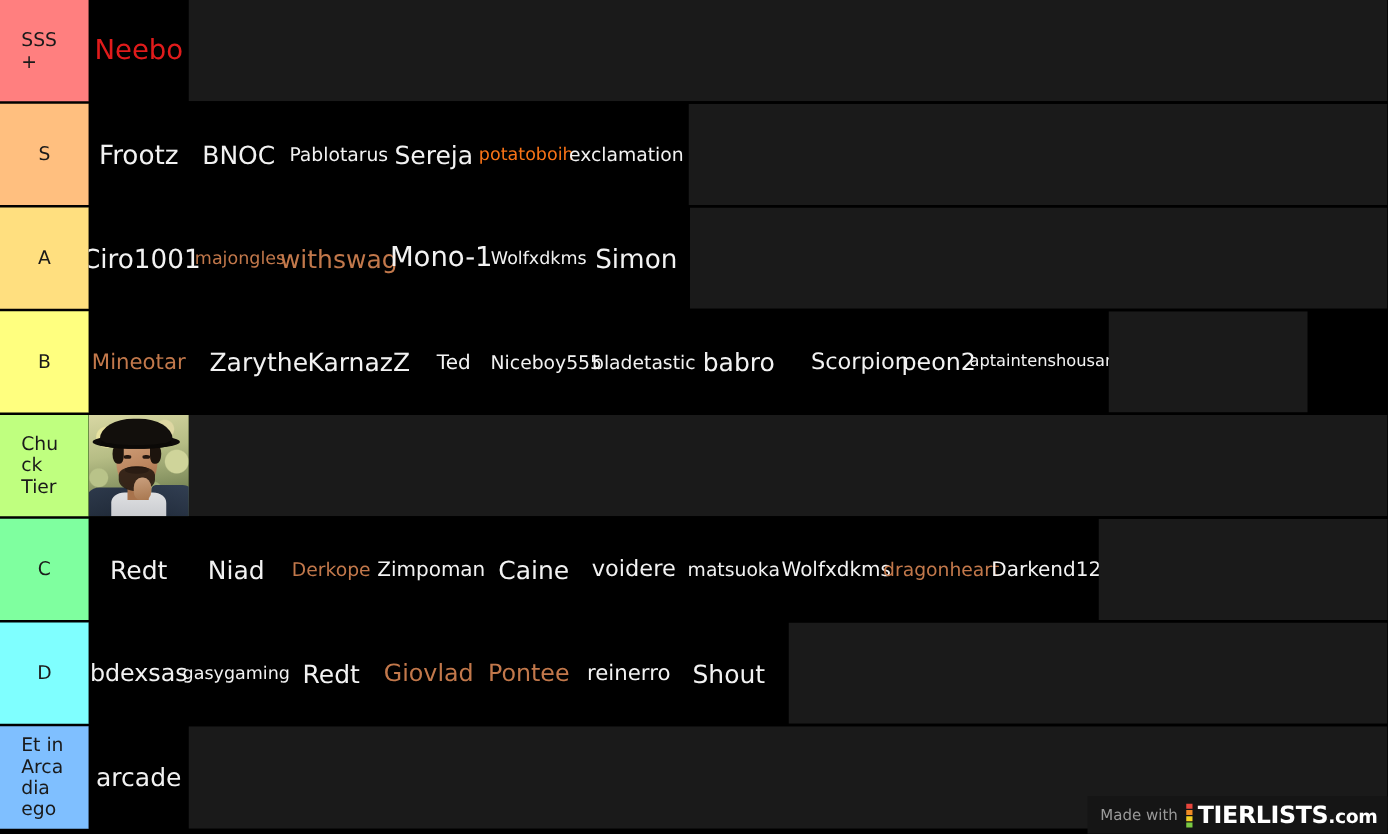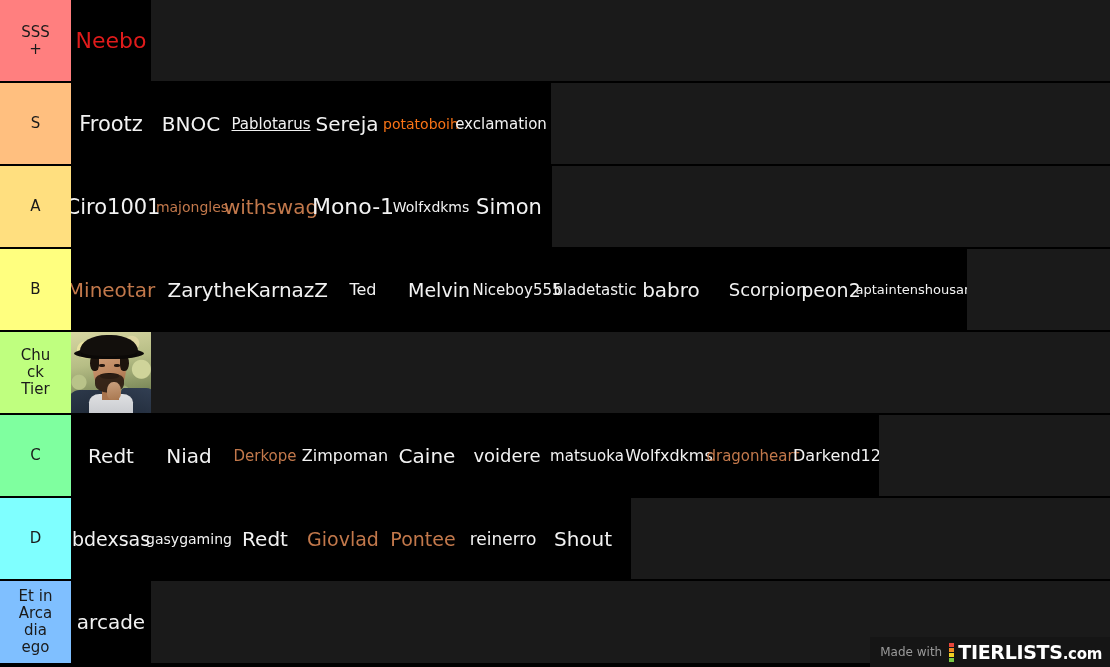--- a/index.html
+++ b/index.html
@@ -36,21 +36,21 @@
   }
   .tier-row:last-of-type { border-bottom: none; }
 
   .tier-label {
     width: 71px;
     min-width: 71px;
     flex: 0 0 71px;
     display: flex;
     align-items: center;
     justify-content: center;
-    text-align: center;
+    text-align: left;
     color: #1a1a1a;
     font-size: 15px;
     line-height: 1.12;
     font-family: "DejaVu Sans", "Liberation Sans", sans-serif;
     box-sizing: border-box;
     padding: 2px 17px;
     word-break: break-word;
     overflow: hidden;
   }
 
@@ -259,21 +259,21 @@
     </div>
     <div class="tier-row" style="height: 83px;">
       <div class="tier-label" style="background: rgb(255, 191, 127);">S</div>
       <div class="tier-items">
         <div class="item" style="width: 80px;">
           <span class="item-text" style="font-size: 21px; color: rgb(242, 242, 242);">Frootz</span>
         </div>
         <div class="item" style="width: 80px;">
           <span class="item-text" style="font-size: 20px; color: rgb(242, 242, 242);">BNOC</span>
         </div>
-        <div class="item" style="width: 80px; text-decoration: underline;">
+        <div class="item" style="width: 80px;">
           <span class="item-text" style="font-size: 15px; color: rgb(242, 242, 242);">Pablotarus</span>
         </div>
         <div class="item" style="width: 72px;">
           <span class="item-text" style="font-size: 20px; color: rgb(242, 242, 242);">Sereja</span>
         </div>
         <div class="item" style="width: 76px;">
           <span class="item-text" style="font-size: 14px; color: #f97316;">potatoboih</span>
         </div>
         <div class="item" style="width: 84px;">
           <span class="item-text" style="font-size: 15px; color: rgb(242, 242, 242);">exclamation</span>
@@ -302,33 +302,30 @@
         <div class="item" style="width: 80px;">
           <span class="item-text" style="font-size: 21px; color: rgb(242, 242, 242);">Simon</span>
         </div>
         <div class="dropzone" style="background: rgb(26, 26, 26); width: 558px; margin-left: 3px;"></div>
       </div>
     </div>
     <div class="tier-row" style="height: 83px;">
       <div class="tier-label" style="background: rgb(255, 255, 127);">B</div>
       <div class="tier-items">
         <div class="item" style="width: 80px;">
-          <span class="item-text" style="font-size: 20px; color: rgb(194, 120, 75);">Mineotar</span>
+          <span class="item-text" style="font-size: 17px; color: rgb(194, 120, 75);">Mineotar</span>
         </div>
         <div class="item" style="width: 80px; margin-left: 16px;">
           <span class="item-text" style="font-size: 20px; color: rgb(242, 242, 242);">Zarythe</span>
         </div>
         <div class="item" style="width: 80px;">
           <span class="item-text" style="font-size: 20px; color: rgb(242, 242, 242);">KarnazZ</span>
         </div>
         <div class="item" style="width: 72px;">
           <span class="item-text" style="font-size: 16px; color: rgb(242, 242, 242);">Ted</span>
-        </div>
-        <div class="item" style="width: 80px;">
-          <span class="item-text" style="font-size: 19px; color: rgb(242, 242, 242);">Melvin</span>
         </div>
         <div class="item" style="width: 76px;">
           <span class="item-text" style="font-size: 15px; color: rgb(242, 242, 242);">Niceboy555</span>
         </div>
         <div class="item" style="width: 80px;">
           <span class="item-text" style="font-size: 15px; color: rgb(242, 242, 242);">bladetastic</span>
         </div>
         <div class="item" style="width: 72px;">
           <span class="item-text" style="font-size: 20px; color: rgb(242, 242, 242);">babro</span>
         </div>

